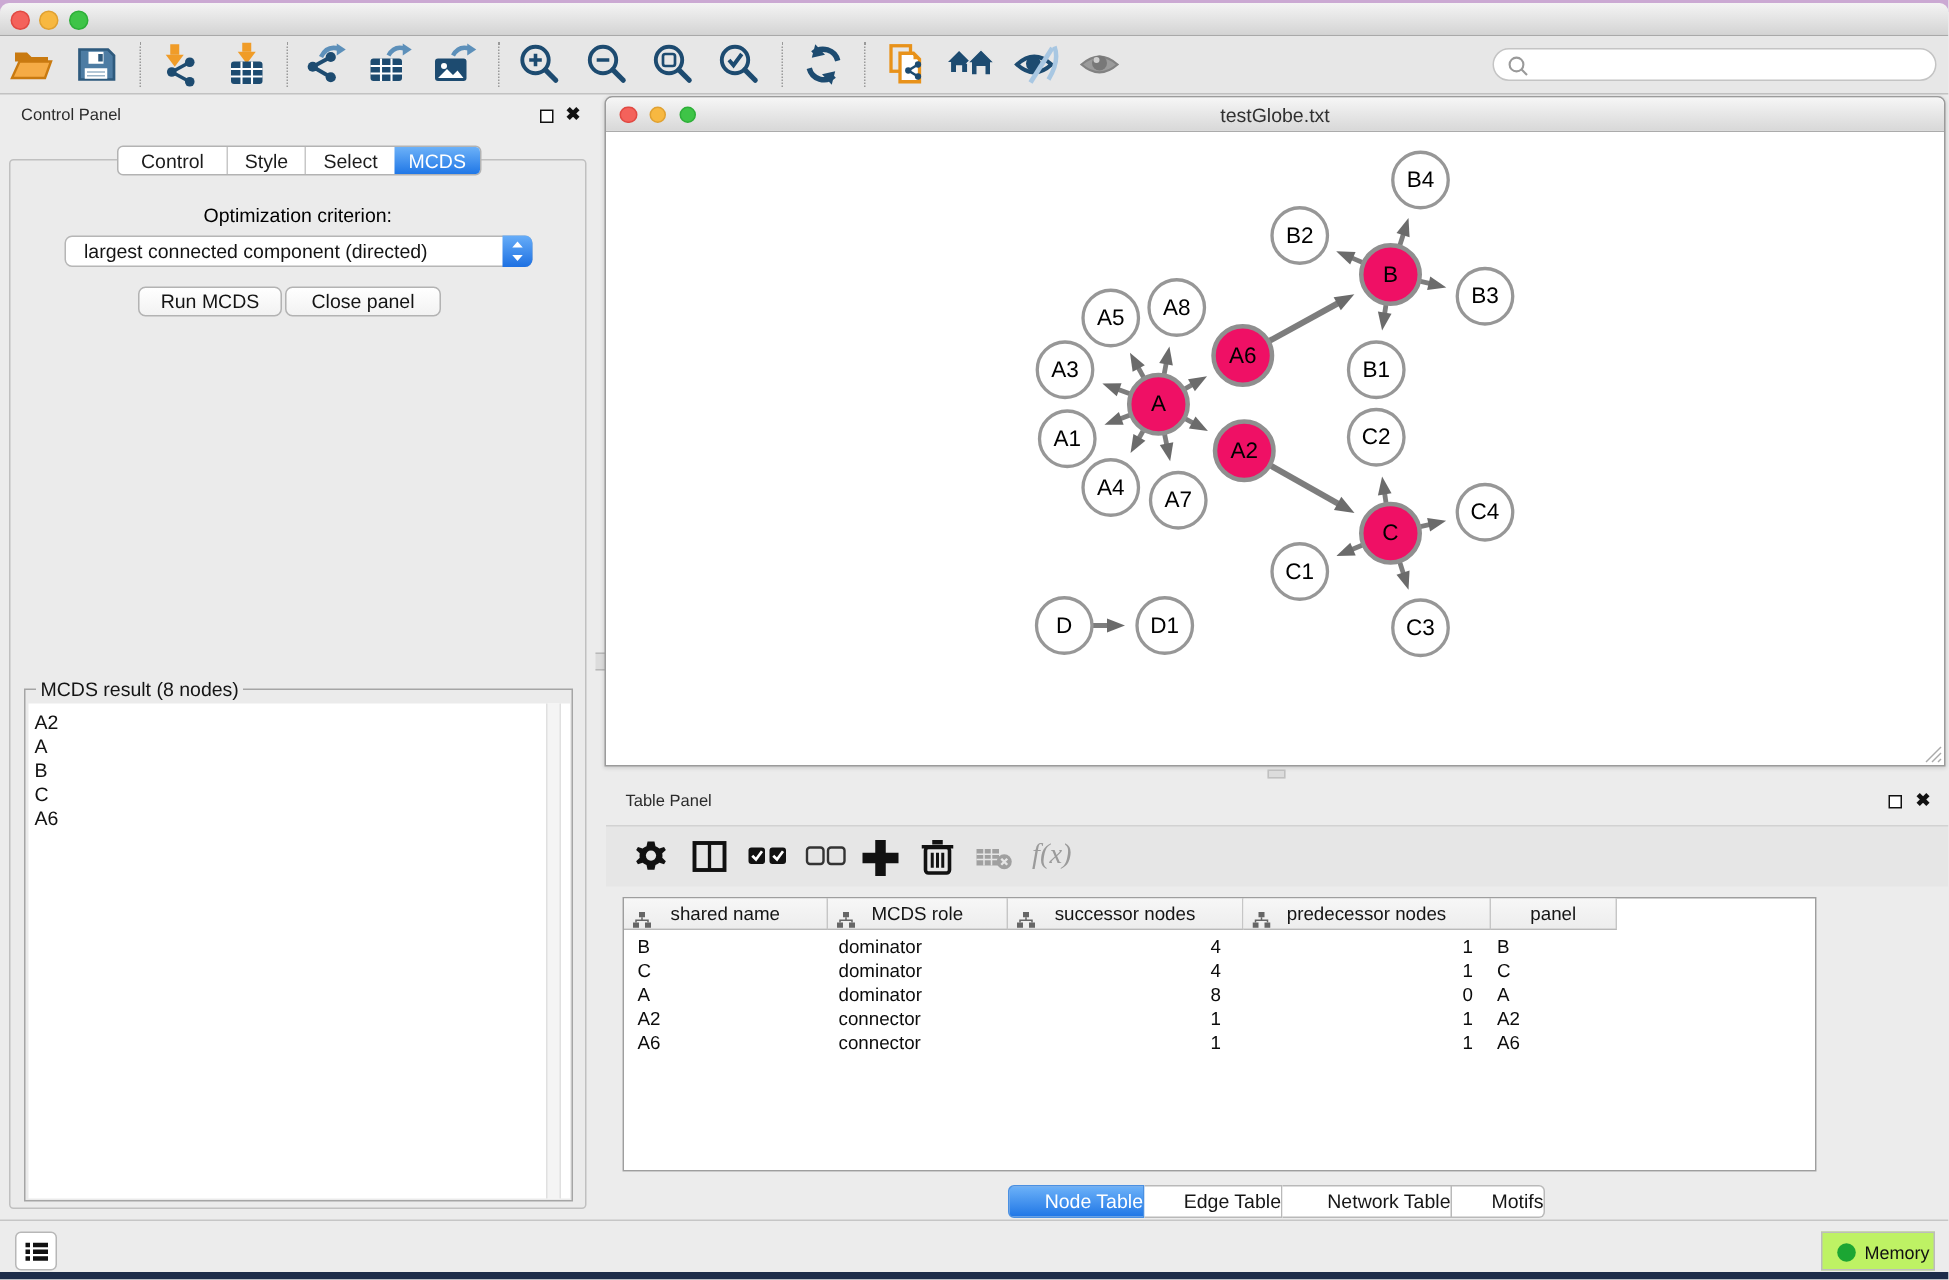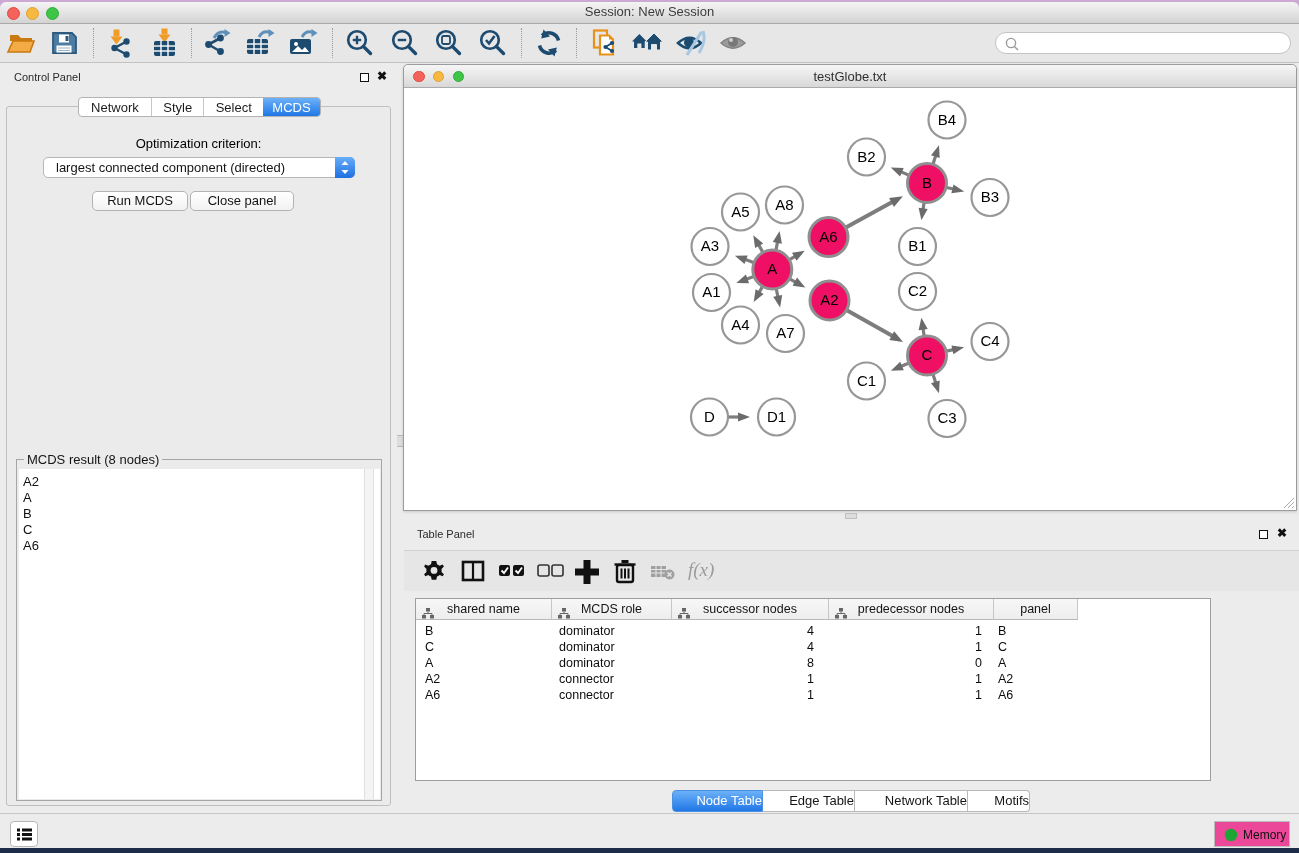--- a/index.html
+++ b/index.html
@@ -27,42 +27,41 @@
 .combobtn{position:absolute;right:-1px;top:-1px;width:20px;height:21px;border-radius:0 5px 5px 0;background:linear-gradient(#67adf8,#1d70e2)}
 .btn{position:absolute;top:191px;height:20px;background:linear-gradient(#ffffff,#f2f2f2);border:1px solid #b3b3b3;border-radius:5px;font-size:13px;color:#141414;text-align:center;line-height:18px}
 .fieldset{position:absolute;left:16px;top:459px;width:366px;height:342px;border:1px solid #a5a5a5}
 .legend{position:absolute;left:7px;top:-8px;background:#ebebeb;padding:0 3px;font-size:13px;color:#141414}
 .mlist{position:absolute;left:2px;top:9px;width:361px;height:330px;background:#fff;font-size:13px;color:#111;padding-top:5px}
 .mlist .it{height:16px;line-height:16px;padding-left:4px}
 .sbtrack{position:absolute;right:6px;top:0;width:10px;height:330px;background:#f4f4f4;border-left:1px solid #e0e0e0;border-right:1px solid #e0e0e0}
 
 .statusbar{position:absolute;left:0;top:813px;width:1299px;height:35px;background:#ececec;border-top:1px solid #c6c6c6}
 .lstbtn{position:absolute;left:10px;top:7px;width:28px;height:26px;background:#fff;border:1px solid #b7b7b7;border-radius:4px}
-.membtn{position:absolute;left:1214px;top:7px;width:76px;height:26px;background:#ec4899;border:1px solid #bcbcbc;font-size:12px;color:#111}
+.membtn{position:absolute;left:1214px;top:7px;width:76px;height:26px;background:#bef264;border:1px solid #bcbcbc;font-size:12px;color:#111}
 .navy{position:absolute;left:0;top:848px;width:1299px;height:5px;background:#1d2c49}
 
 .netwin{position:absolute;left:403px;top:64px;width:894px;height:447px;background:#fff;border:1px solid #9b9b9b;border-radius:5px 5px 0 0;box-shadow:0 1px 3px rgba(0,0,0,.15)}
 .nettb{position:absolute;left:0;top:0;width:100%;height:23px;background:linear-gradient(#f6f6f6,#d8d8d8);border-bottom:1px solid #ababab;border-radius:5px 5px 0 0}
 .ntl{position:absolute;top:5.5px;width:11.5px;height:11.5px;border-radius:50%}
 .nettitle{position:absolute;top:4px;width:100%;text-align:center;font-size:13px;color:#303030}
 
 .tphead{position:absolute;left:404px;top:520px;width:895px;height:30px}
 .tptb{position:absolute;left:404px;top:550px;width:895px;height:41px;background:#e6e6e6;border-top:1px solid #d2d2d2}
 .ttable{position:absolute;left:415px;top:598px;width:796px;height:183px;background:#fff;border:1px solid #9e9e9e}
 .thead{position:absolute;left:0;top:0;height:21px;background:linear-gradient(#f7f7f7,#ededed);border-bottom:1px solid #b9b9b9;border-right:1px solid #c6c6c6;font-size:12.5px;color:#141414;text-align:center;line-height:21px}
 .trow{position:absolute;font-size:12.5px;color:#0c0c0c;height:16px;line-height:16px}
 .btabs{position:absolute;top:790px;height:22px;background:#fff;border:1px solid #b9b9b9;font-size:13px;color:#161616;text-align:right;line-height:20px}
 .btabsel{background:linear-gradient(#6cb1f8,#2077e6);color:#fff;border-color:#4a90e2}
 </style></head><body>
 <div class="purple"></div>
 <div class="titlebar">
  <div class="tl" style="left:7px;background:#f4625b;border:0.5px solid #e14942"></div>
  <div class="tl" style="left:26px;background:#f7b841;border:0.5px solid #e0a131"></div>
  <div class="tl" style="left:46px;background:#3ec447;border:0.5px solid #2daf38"></div>
- <div class="title">Session: New Session</div>
 </div>
 <div class="toolbar">
 <div class="sep" style="left:93px"></div>
     <div class="sep" style="left:191px"></div>
     <div class="sep" style="left:332px"></div>
     <div class="sep" style="left:521px"></div>
     <div class="sep" style="left:576px"></div>
 <svg class="ticon" style="left:5px;top:3px" width="32" height="32" viewBox="0 0 32 32">
       <path d="M5 8 L13 8 L16 11 L27 11 L27 14 L5 14 Z" fill="#c97a10"></path>
 <path d="M8 14 L29 14 L25 25 L3 25 Z" fill="#f5ab45" stroke="#c97a10" stroke-width="1.6"></path>
@@ -182,21 +181,21 @@
     </div>
 </div>
 
 <div class="cphead">
  <div class="cptitle">Control Panel</div>
  <div class="sqicon" style="left:360px;top:10px"></div>
  <div class="xicon" style="left:377px;top:6px">✖</div>
 </div>
 <div class="lbox"></div>
 <div class="tabs">
- <div class="tab" style="width:72.5px">Network</div>
+ <div class="tab" style="width:72.5px">Control</div>
  <div class="tab" style="width:53px">Style</div>
  <div class="tab" style="width:60px">Select</div>
  <div class="tab tabsel" style="width:57.5px">MCDS</div>
 </div>
 <div class="optlab">Optimization criterion:</div>
 <div class="combo">largest connected component (directed)
  <div class="combobtn"><svg width="20" height="21" viewBox="0 0 20 21">
         <path d="M10 4 L13.5 8 H6.5 Z" fill="#fff"></path>
         <path d="M10 17 L6.5 13 H13.5 Z" fill="#fff"></path>
       </svg></div>

